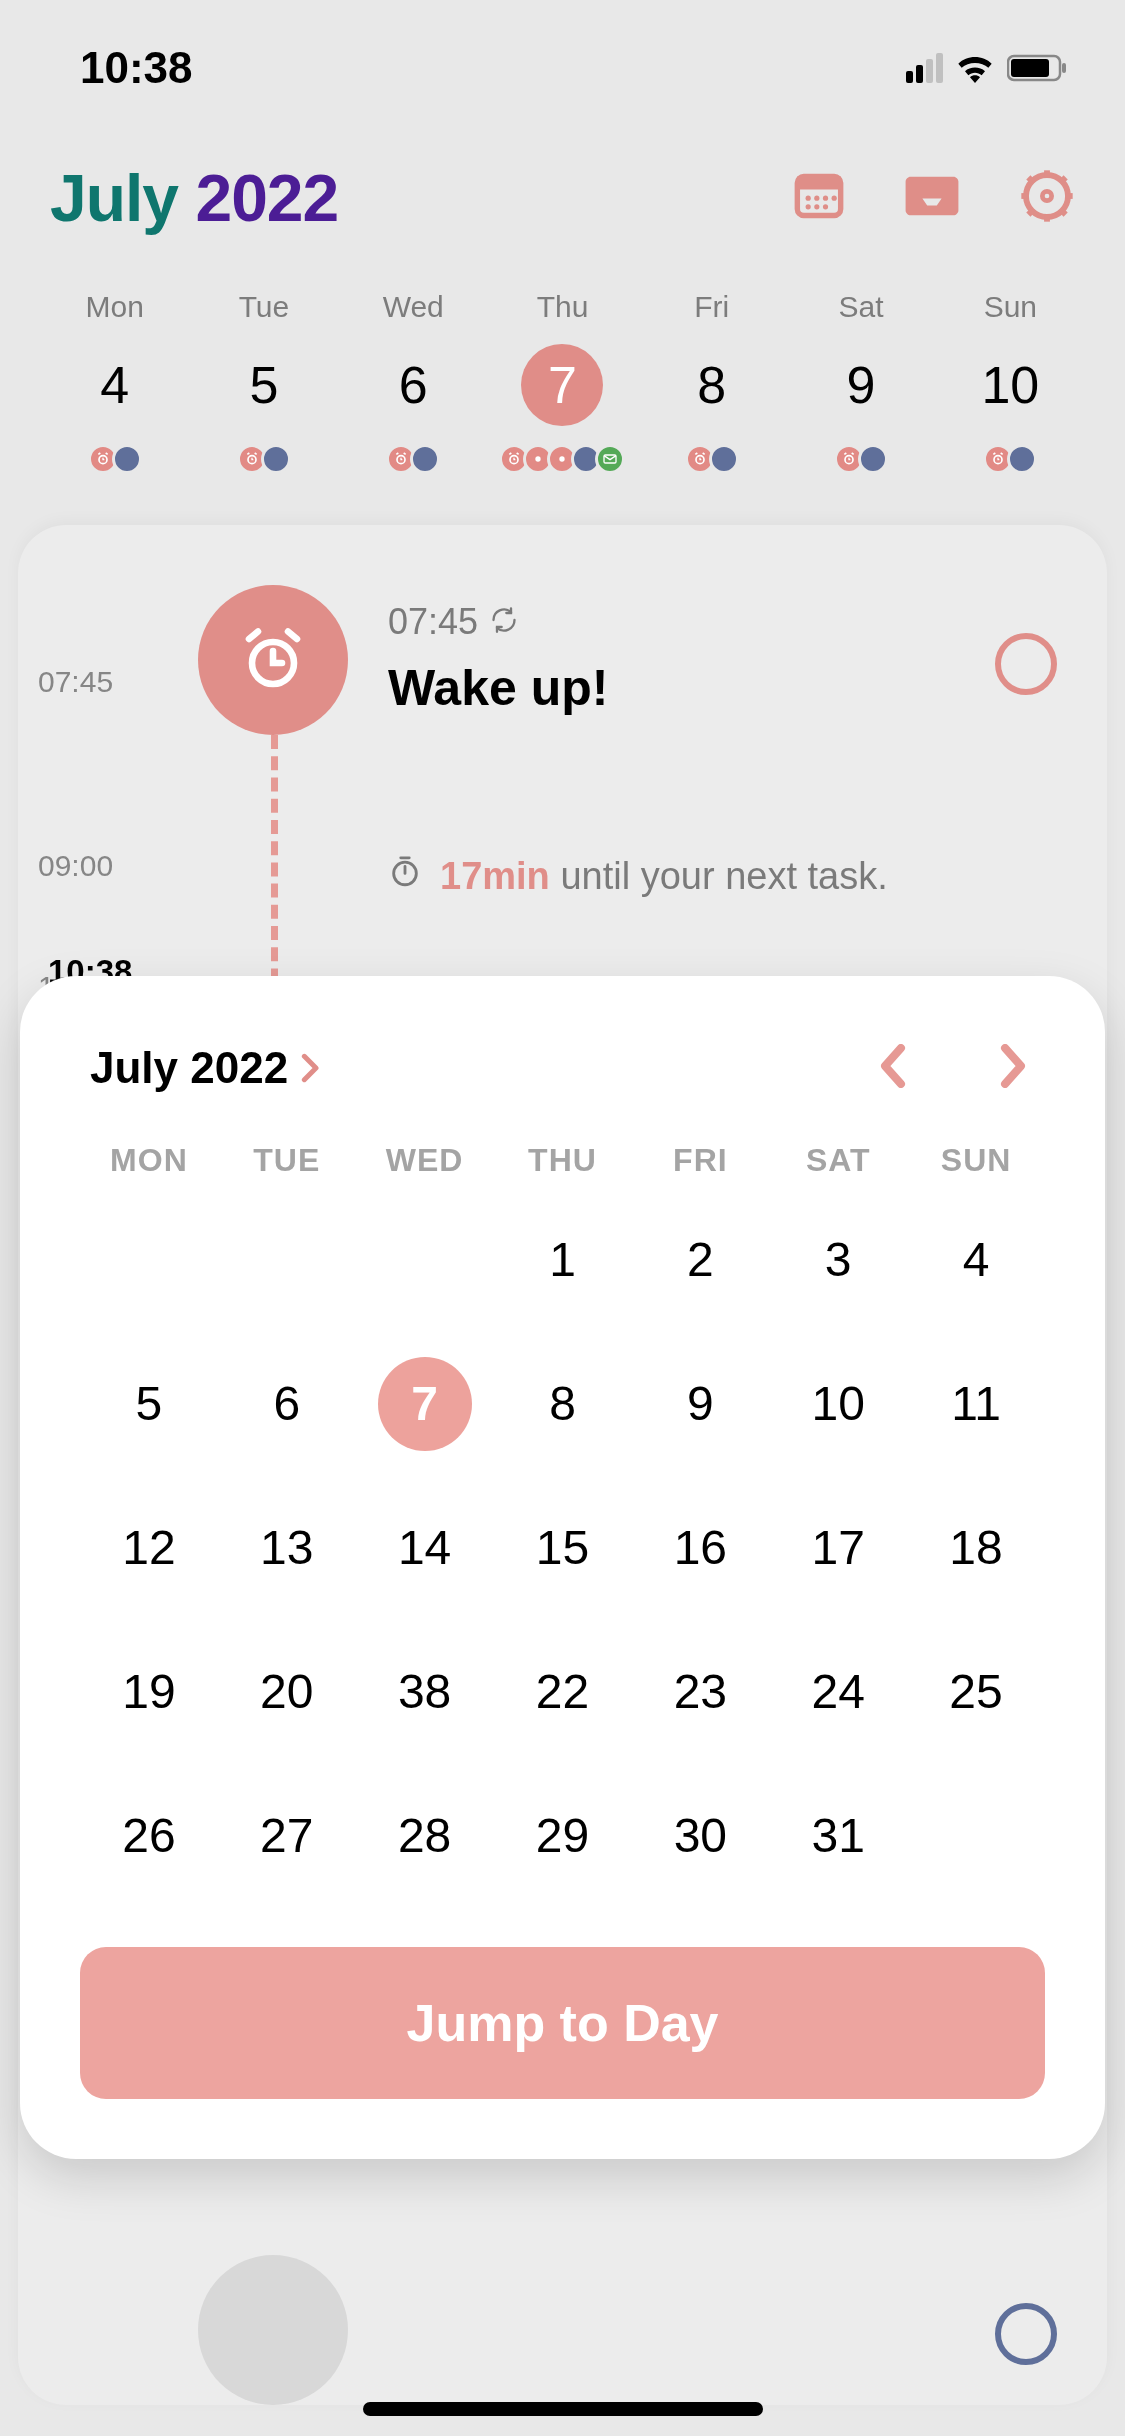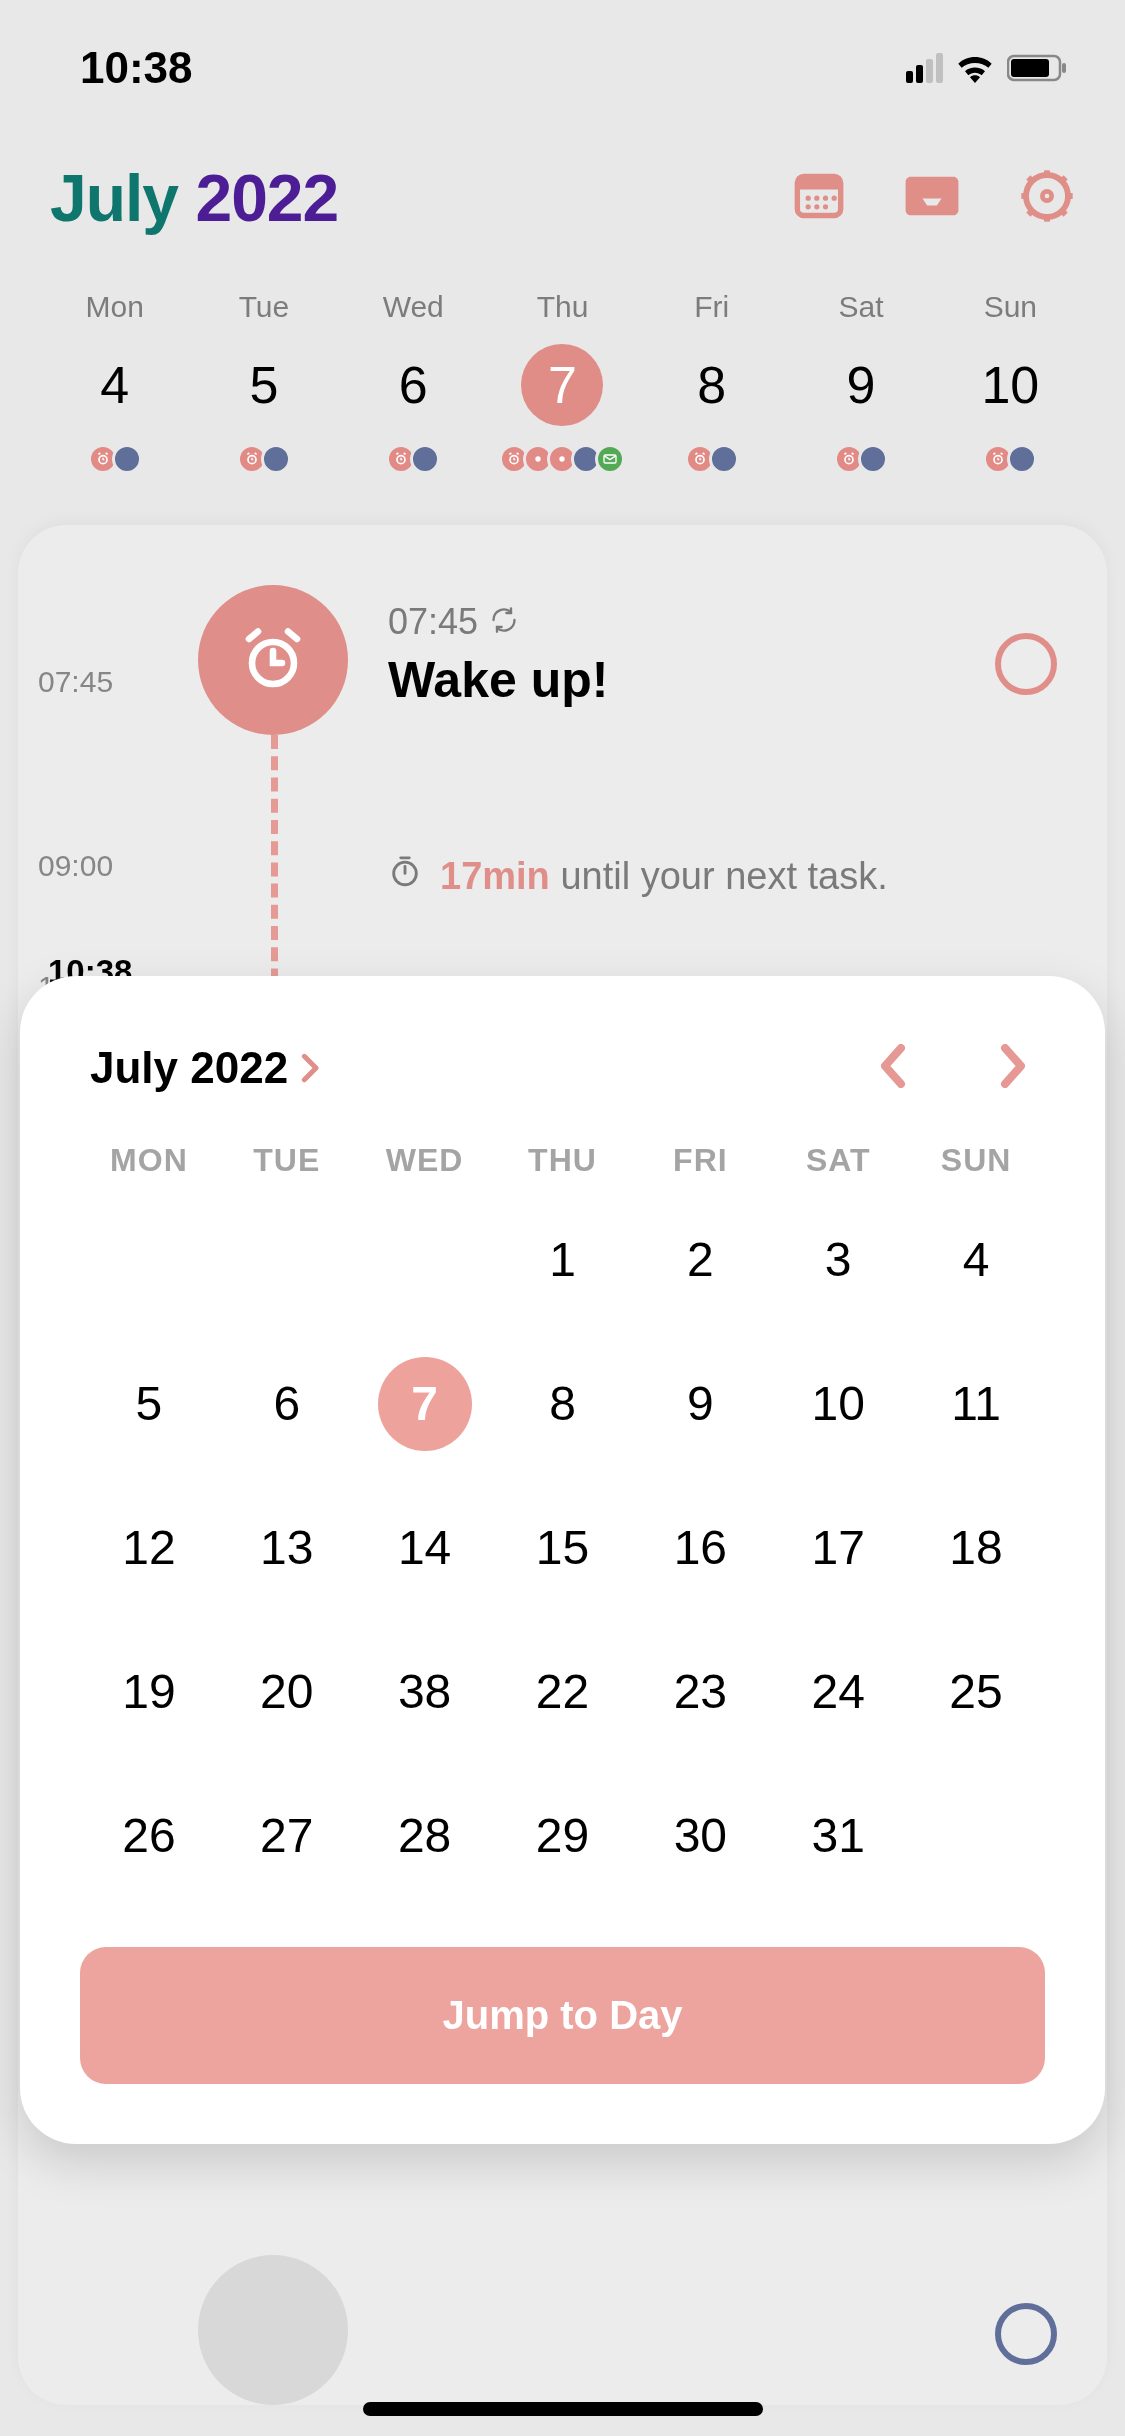--- a/index.html
+++ b/index.html
@@ -107,21 +107,21 @@
     left: 0; top: 0;
     width: 150px; height: 150px;
     border-radius: 50%;
     display: flex; align-items: center; justify-content: center;
     color: #fff;
   }
   .event-icon.pink { background: #E08E89; }
   .event-icon.grey { background: #D8D8D8; color: #5F6F9A; }
   .event-body { margin-left: 190px; padding-top: 16px; }
   .event-time { color: #7A7A7A; font-size: 36px; display: flex; align-items: center; gap: 12px; }
-  .event-title { font-size: 50px; font-weight: 700; margin-top: 8px; }
+  .event-title { font-size: 50px; font-weight: 700; margin-top: 16px; }
   .event-check {
     position: absolute;
     right: 10px; top: 48px;
     width: 62px; height: 62px;
     border: 6px solid #E08E89;
     border-radius: 50%;
   }
   .event-check.blue { border-color: #5F6F9A; }
   .stem {
     position: absolute;
@@ -192,21 +192,21 @@
     border-radius: 50%;
     margin: 0 auto;
   }
   .cal-day.empty { visibility: hidden; }
   .cal-day.sel { background: #EDA29C; color: #fff; font-weight: 600; }
 
   .jump-btn {
     margin-top: 64px;
     background: #EDA49F;
     color: #fff;
-    font-size: 40px;
+    font-size: 52px;
     font-weight: 800;
     text-align: center;
     border-radius: 26px;
     padding: 46px;
   }
 
   
   .home-ind {
     position: absolute;
     bottom: 20px; left: 50%;

